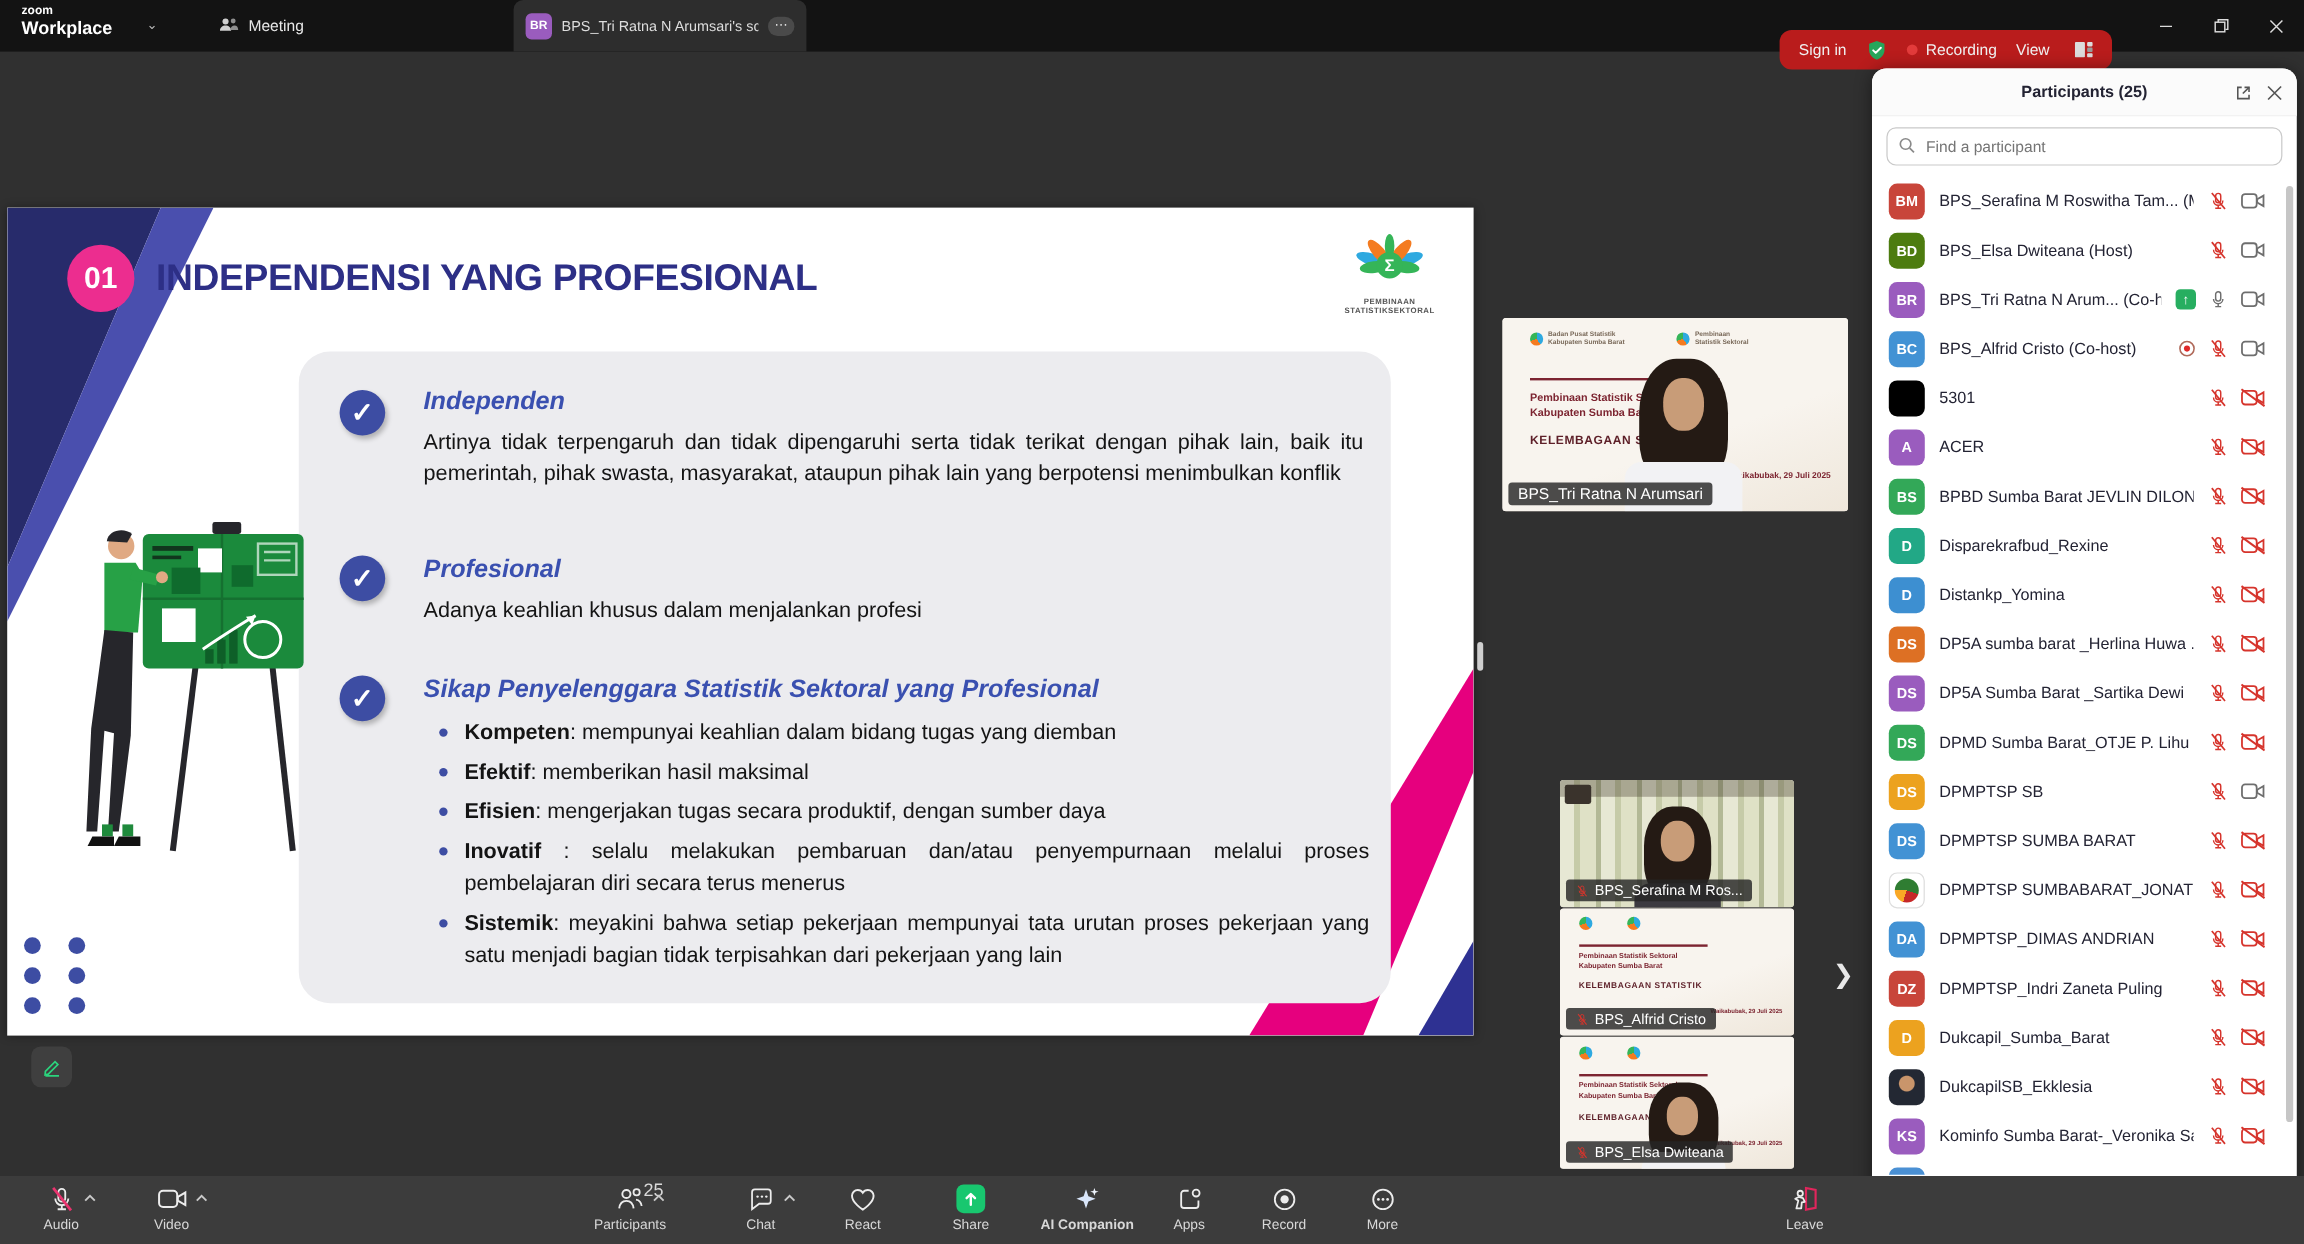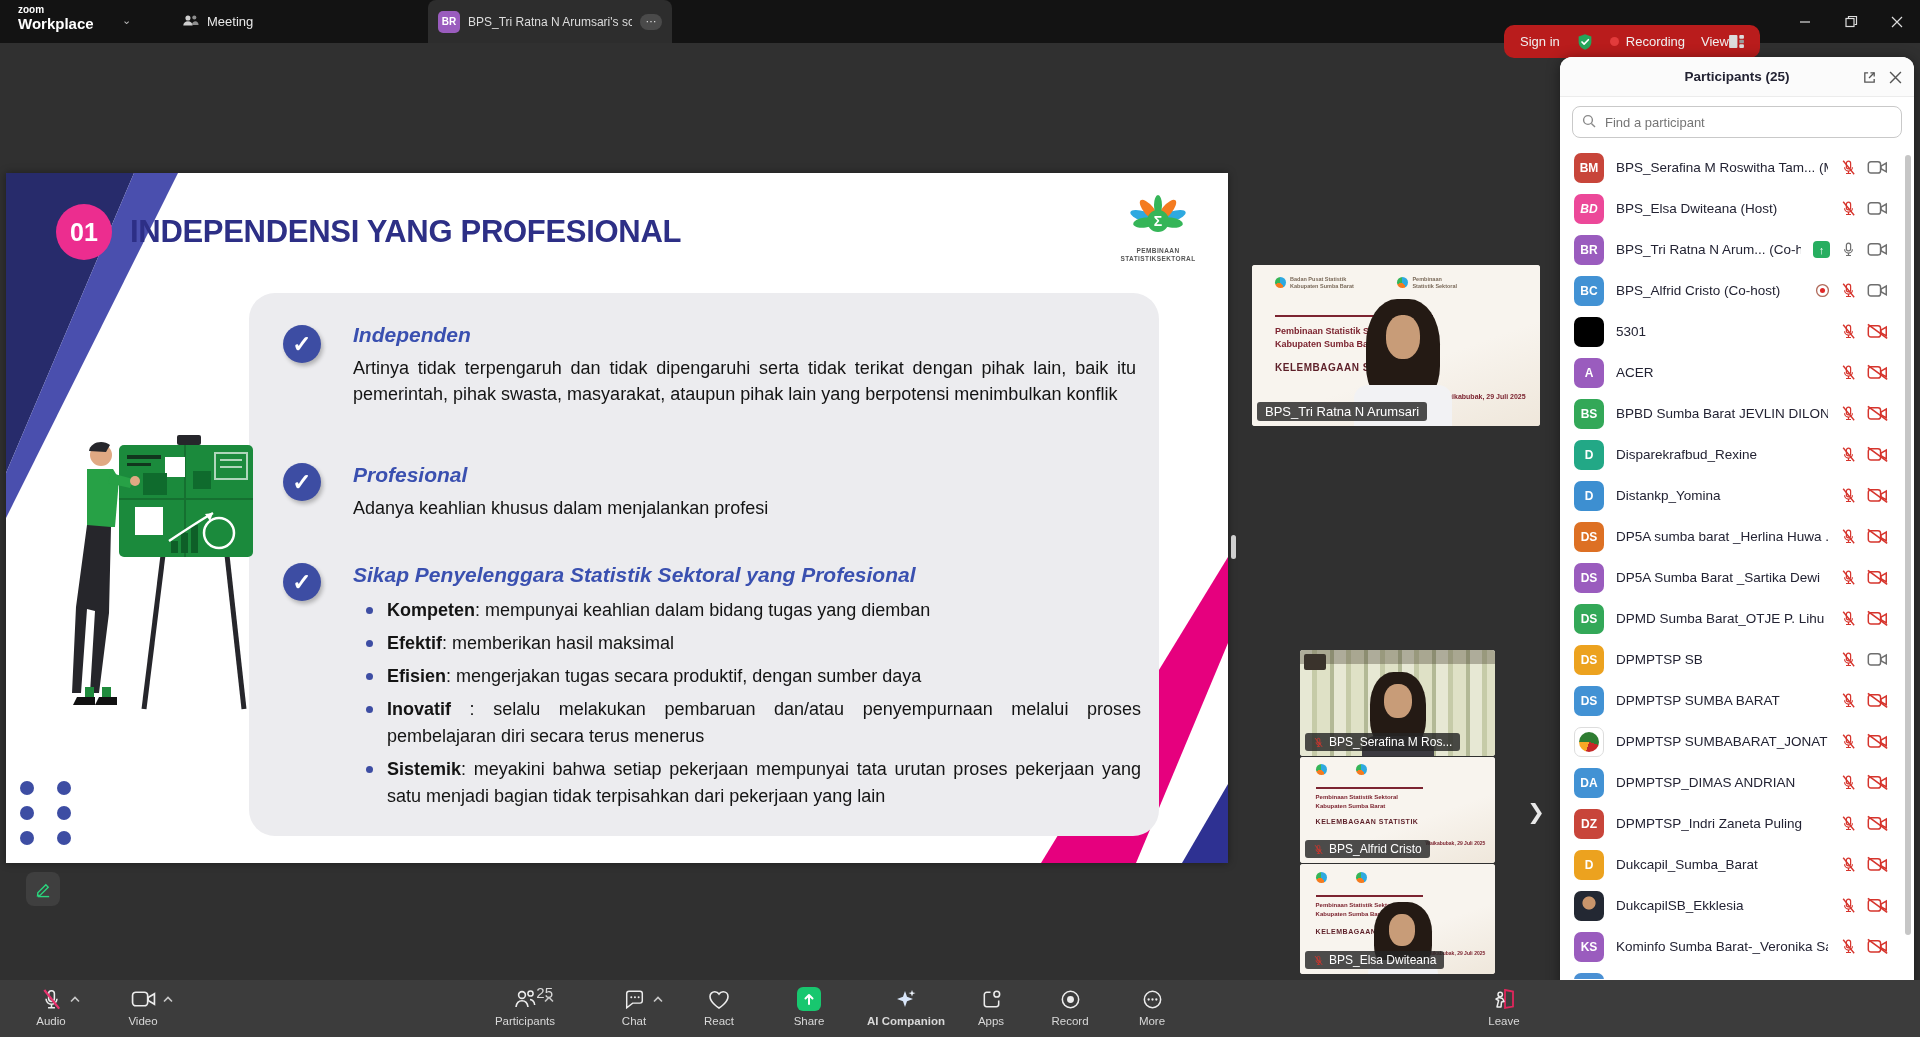--- a/index.html
+++ b/index.html
@@ -14,21 +14,21 @@
   .tb-chev { position:absolute; left:122px; top:14px; color:#bbb; font-size:11px; }
   .tab-meeting { position:absolute; left:168px; top:0; height:43px; display:flex; align-items:center; gap:8px; padding:0 14px; font-size:13px; color:#e8e8e8; cursor:pointer; }
   .tab-share { position:absolute; left:428px; top:0; height:43px; width:244px; background:#2d2d2d; border-radius:8px 8px 0 0; display:flex; align-items:center; gap:8px; padding:0 10px; cursor:pointer; }
   .tab-share .badge { width:22px; height:22px; border-radius:5px; background:#9a5cbe; color:#fff; font-size:10px; font-weight:bold; display:flex; align-items:center; justify-content:center; flex:0 0 auto; }
   .tab-share .ttl { font-size:12px; color:#ddd; white-space:nowrap; overflow:hidden; max-width:168px; }
   .tab-share .dots { width:22px; height:16px; border-radius:9px; background:#4a4a4a; color:#ddd; font-size:11px; line-height:15px; text-align:center; flex:0 0 auto; cursor:pointer; }
   .tb-pill { position:absolute; right:160px; top:5px; height:33px; background:#b91c1c; border-radius:10px; display:flex; align-items:center; gap:16px; padding:0 16px;margin-top:20px; }
   .signin { font-size:13px; color:#f0f0f0; cursor:pointer; }
   .rec { display:flex; align-items:center; gap:7px; font-size:13px; color:#f0f0f0; }
   .rec-dot { width:9px; height:9px; border-radius:50%; background:#e23b3b; }
-  .viewbtn { display:flex; align-items:center; gap:0; font-size:13px; color:#f0f0f0; cursor:pointer; }
+  .viewbtn { display:flex; align-items:center; gap:21px; font-size:13px; color:#f0f0f0; cursor:pointer; }
   .winbtns { position:absolute; right:0; top:0; height:43px; display:flex; }
   .winbtn { width:46px; height:43px; display:flex; align-items:center; justify-content:center; color:#ddd; font-size:13px; cursor:pointer; }
 
   
   #slide { position:absolute; left:6px; top:173px; width:1222px; height:690px; background:#fff; overflow:hidden; box-shadow:0 0 8px rgba(0,0,0,.4); }
   .deco { position:absolute; inset:0; }
   .deco-tl-dark { background:#272b6b; clip-path:polygon(0 0,128px 0,0 300px); }
   .deco-tl-band { background:#4a4fae; clip-path:polygon(128px 0,172px 0,0 345px,0 300px); }
   .deco-br-band { background:#e6007e; clip-path:polygon(1035px 690px,1222px 384px,1222px 470px,1130px 690px); }
   .deco-br-corner { background:#2e3192; clip-path:polygon(1176px 690px,1222px 611px,1222px 690px); }
@@ -452,21 +452,21 @@
           </span>
           <span style="display:flex">
             <svg width="21" height="16.8" viewBox="0 0 24 18">
               <rect x="1.5" y="2.5" width="14" height="13" rx="3" fill="none" stroke="#6e6e6e" stroke-width="1.7"></rect>
               <path d="M16 7.5l6-3.5v10l-6-3.5z" fill="none" stroke="#6e6e6e" stroke-width="1.7"></path>
             </svg>
           </span>
         </span>
       </div>
       <div class="p-row">
-        <span class="avatar" style="background: #ec4899; font-style: italic;">BD</span>
+        <span class="avatar" style="background: #4d7c0f;">BD</span>
         <span class="p-name">BPS_Elsa Dwiteana (Host)</span>
         <span class="p-icons">
           <span style="display:flex">
             <svg width="17" height="17" viewBox="0 0 24 24">
               <path d="M12 3a3 3 0 0 1 3 3v5a3 3 0 0 1-6 0V6a3 3 0 0 1 3-3z" fill="none" stroke="#d6342c" stroke-width="1.7"></path>
               <path d="M6.5 11.5a5.5 5.5 0 0 0 11 0" fill="none" stroke="#d6342c" stroke-width="1.7"></path>
               <path d="M12 17v3.5M8.5 20.5h7" stroke="#d6342c" stroke-width="1.7"></path>
               <line x1="4.5" y1="2.5" x2="20" y2="21.5" stroke="#d6342c" stroke-width="2"></line>
             </svg>
           </span>

